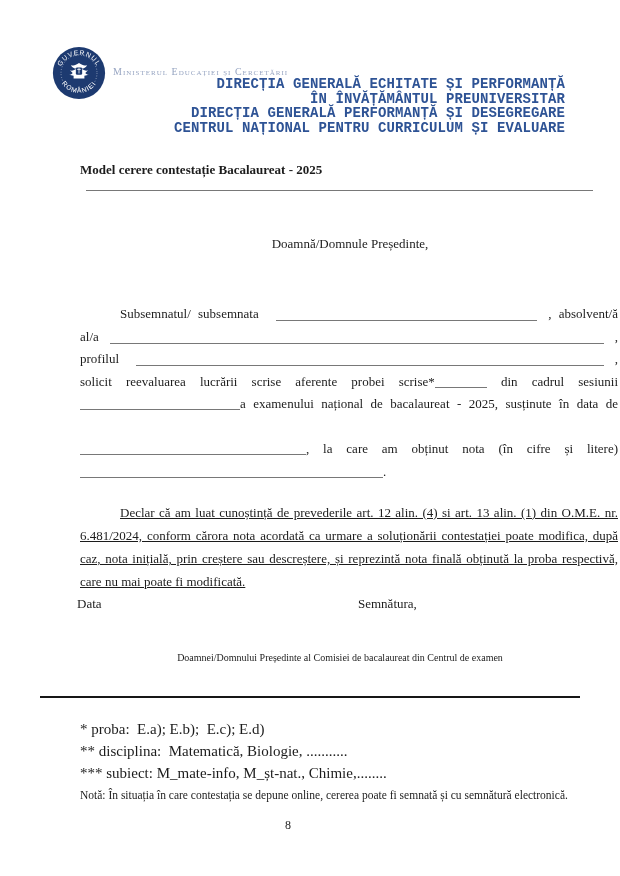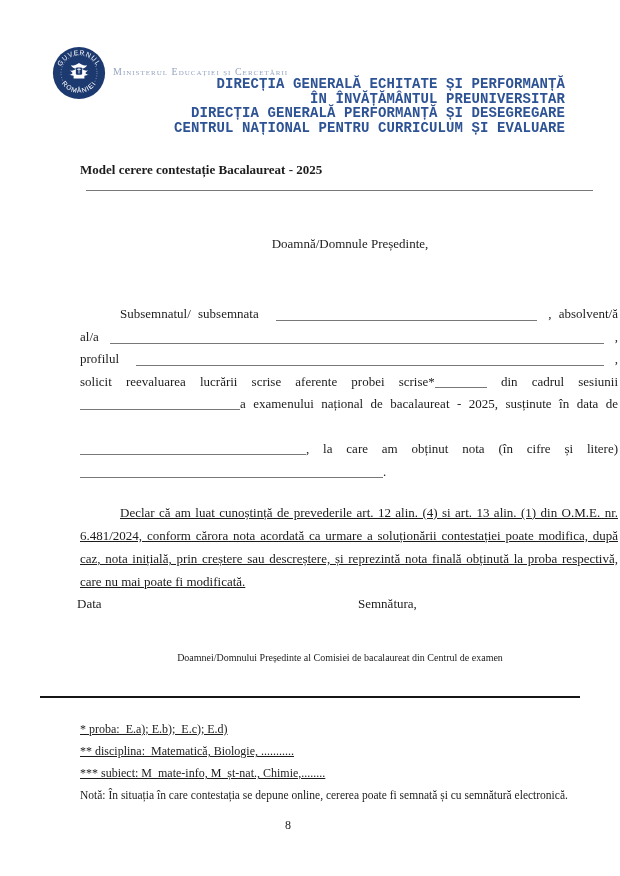--- a/index.html
+++ b/index.html
@@ -48,21 +48,21 @@
   .ws1{word-spacing:4px;}
   .L1{top:305px;}.L2{top:328px;}.L3{top:350px;}.L4{top:373px;}
   .L5{top:395px;}.L6{top:418px;}.L7{top:440px;}.L8{top:463px;}
   .declaration{top:501px;font-size:13px;line-height:23px;
                text-indent:40px;text-align:justify;text-decoration:underline;}
   .data-label{position:absolute;left:77px;top:596px;font-size:13px;}
   .sig-label{position:absolute;left:358px;top:596px;font-size:13px;}
   .closing{top:652px;left:0;width:600px;text-align:center;font-size:10px;}
   .divider{position:absolute;left:40px;right:40px;top:696px;
            border-top:2.5px solid #161616;}
-  .fn{font-size:12px;line-height:17px;white-space:pre-wrap;text-decoration:underline;}
+  .fn{font-size:15px;line-height:17px;white-space:pre-wrap;}
   .fn1{top:721px;}.fn2{top:743px;}.fn3{top:765px;}
   .nota{top:789px;font-size:11.5px;}
   .pagenum{position:absolute;left:0;top:818px;width:576px;
            text-align:center;font-size:12px;}
 </style>
 </head>
 <body>
 
 <div class="page">
 

